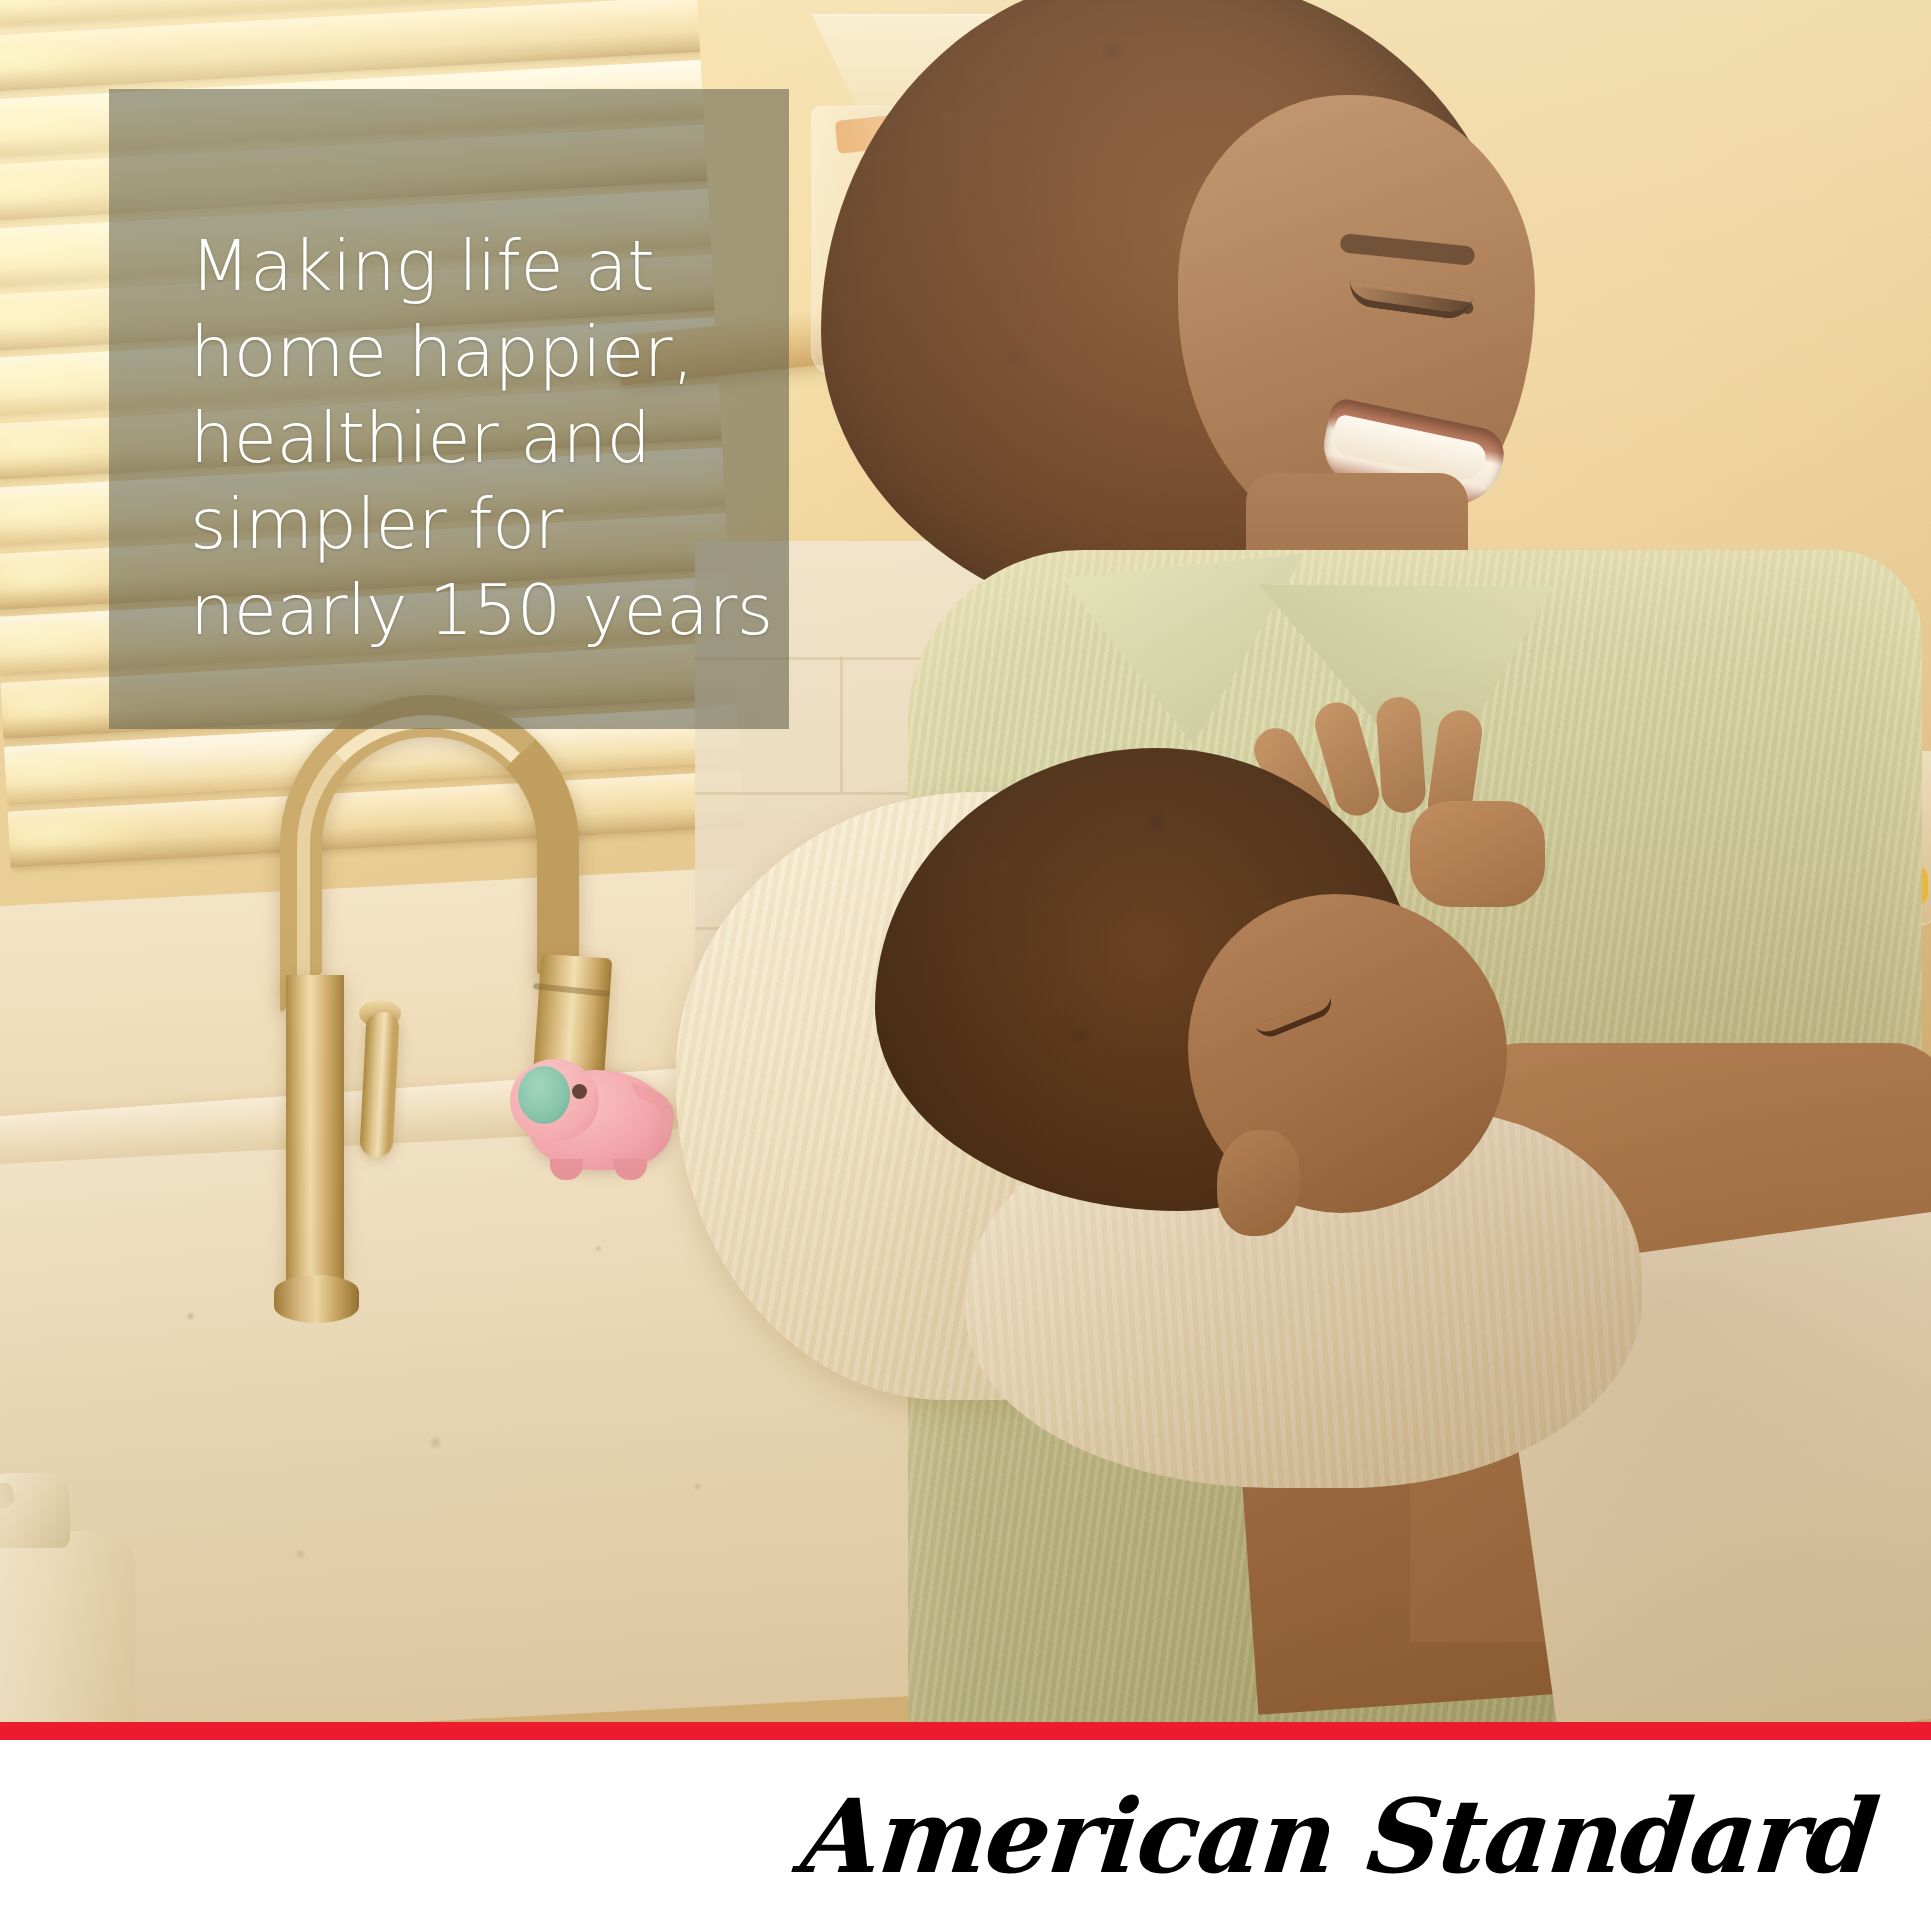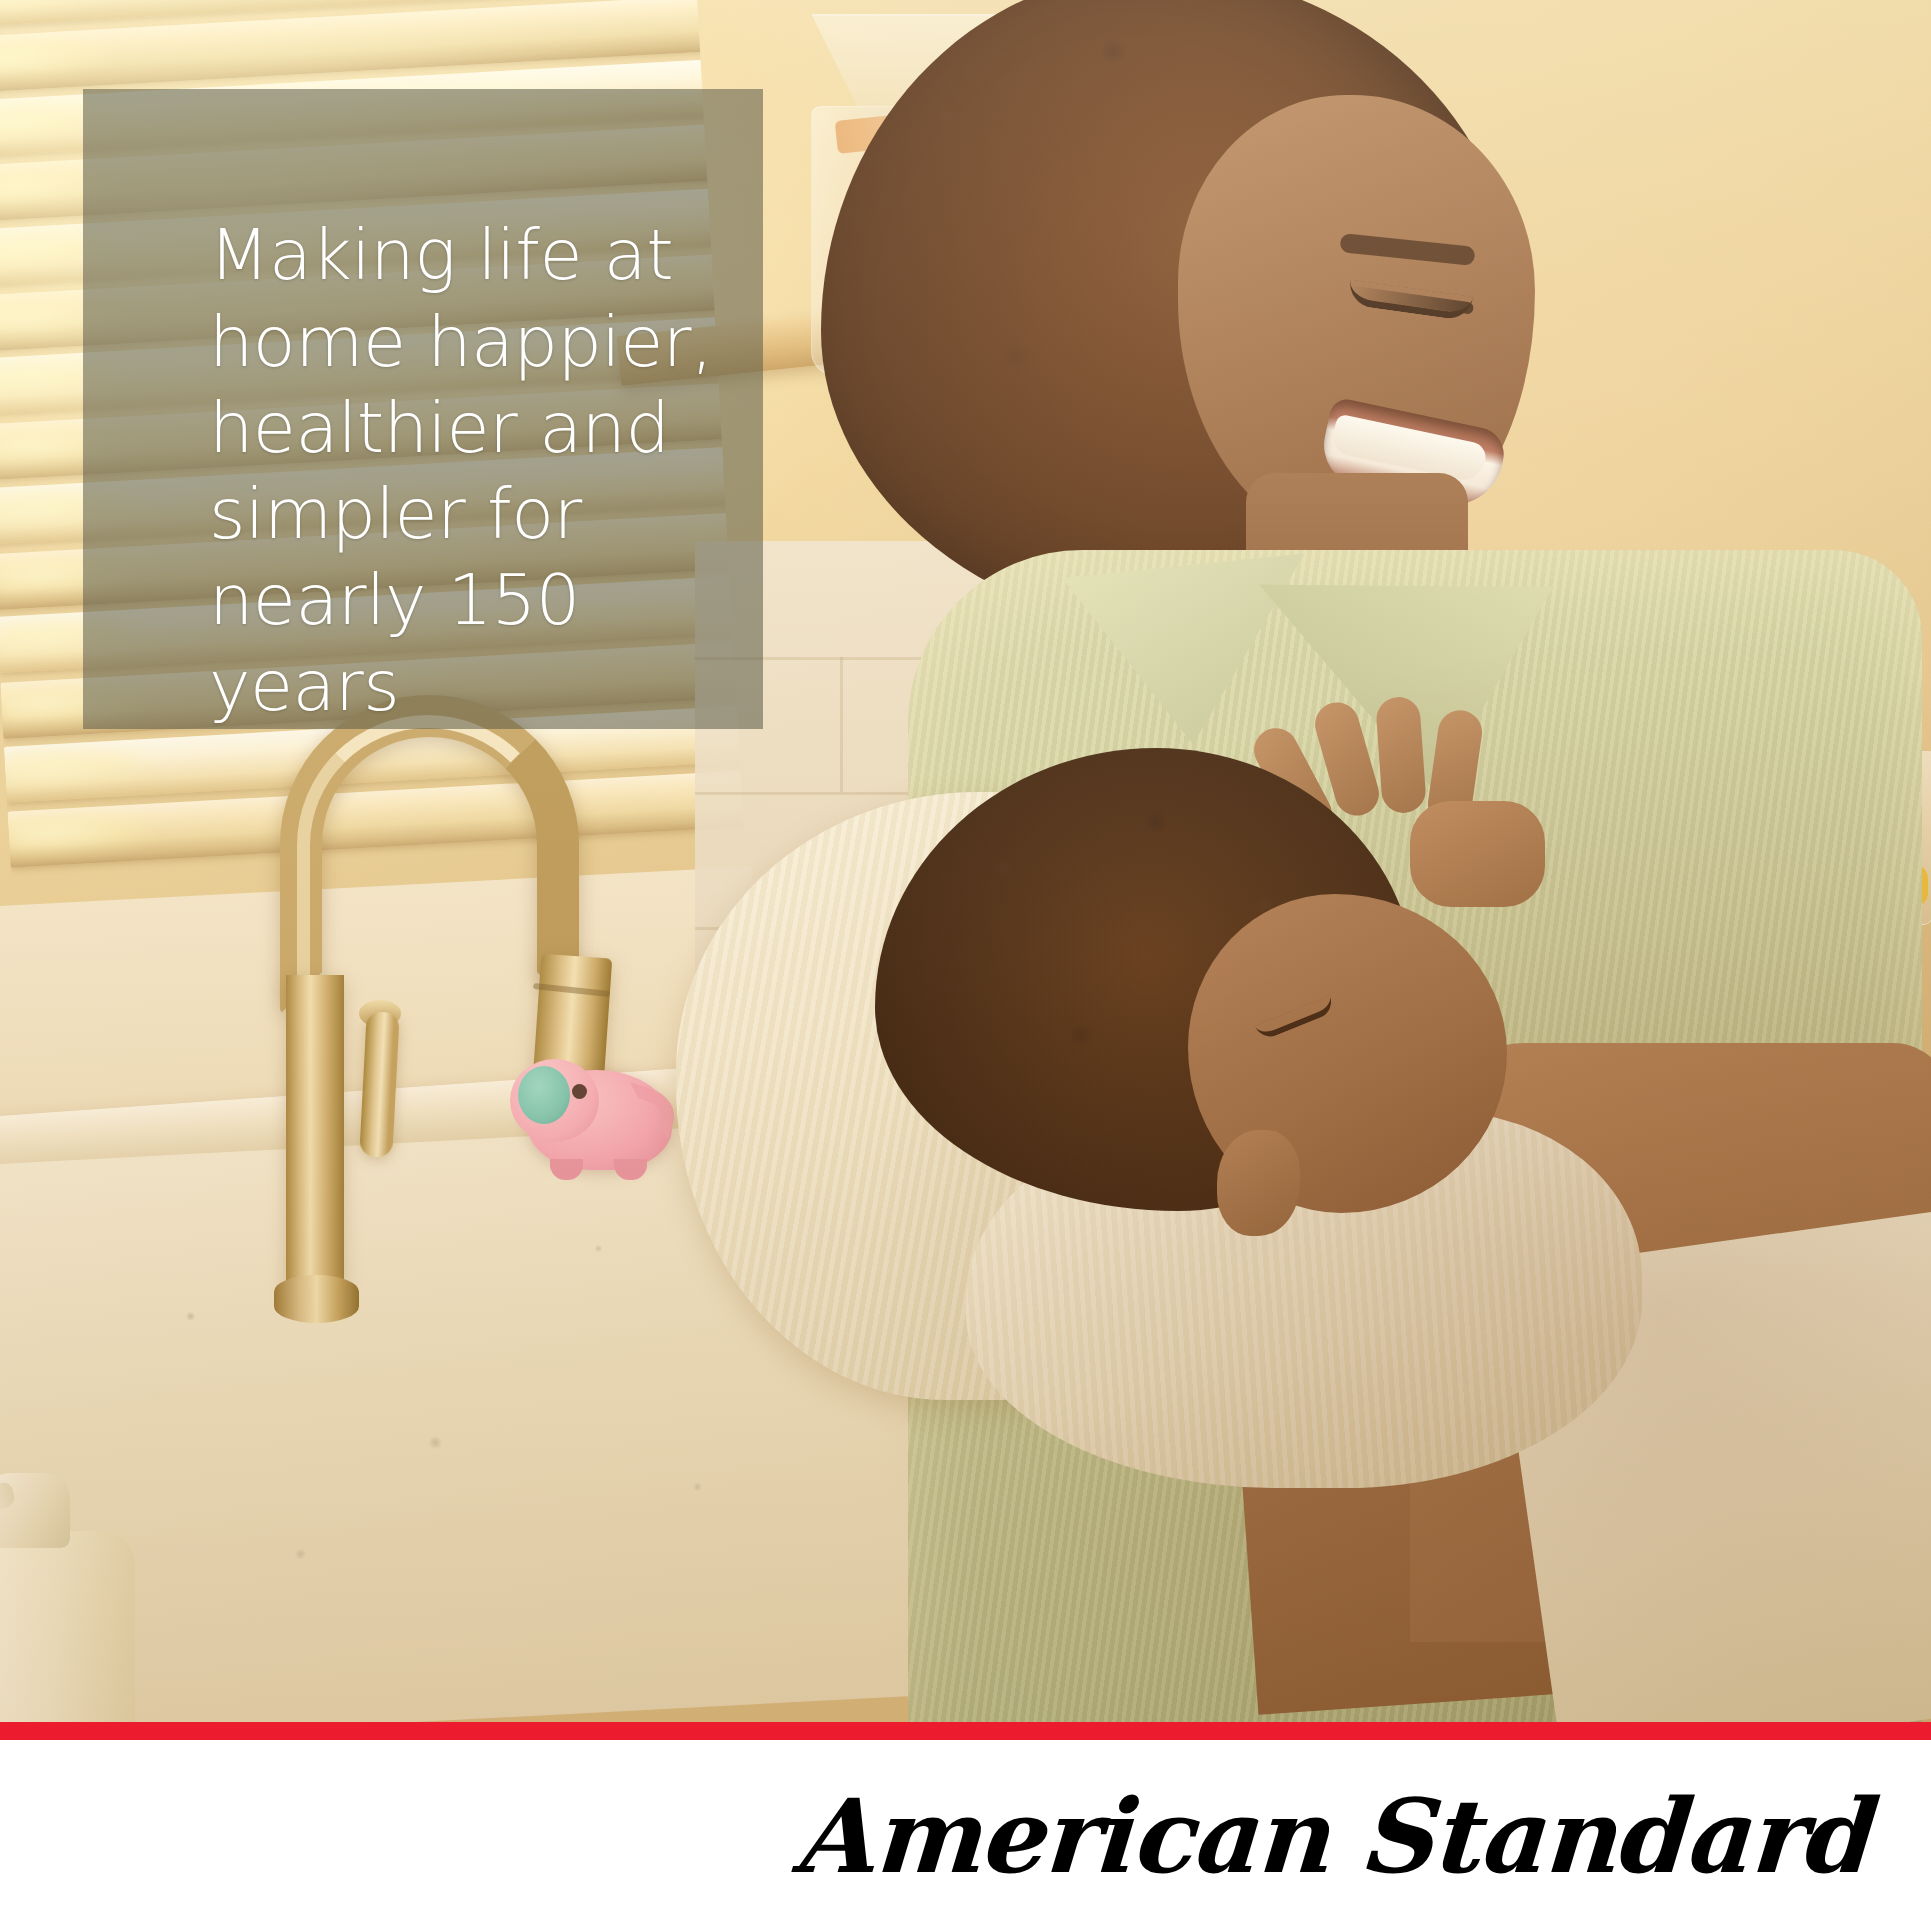--- a/index.html
+++ b/index.html
@@ -364,23 +364,23 @@
     position:absolute; inset:0; pointer-events:none;
     background:
       radial-gradient(ellipse 676px 541px at 12% 14%, rgba(255,247,205,.55) 0%, rgba(255,240,180,0) 72%),
       radial-gradient(ellipse 1159px 966px at 86% 76%, rgba(120,70,25,.22) 0%, rgba(0,0,0,0) 70%),
       linear-gradient(180deg, rgba(255,246,215,.18) 0%, rgba(210,160,90,.10) 60%, rgba(150,100,45,.16) 100%);
     mix-blend-mode:normal;
   }
 
   
   .overlay {
-    position:absolute; left:83px; top:89px; width:680px; height:640px;
+    position:absolute; left:109px; top:89px; width:680px; height:640px;
     background:rgba(92,92,74,.56);
-    display:flex; align-items:flex-end;padding-left:45px;
+    display:flex; align-items:center;
   }
   .overlay-text {
     color:#ffffff;
     font-family:"DejaVu Sans", sans-serif;
     font-weight:300;
     font-size:70px;
     line-height:1.23;
     letter-spacing:-0.5px;
     padding:58px 0 0 81px;
     white-space:pre-line;

